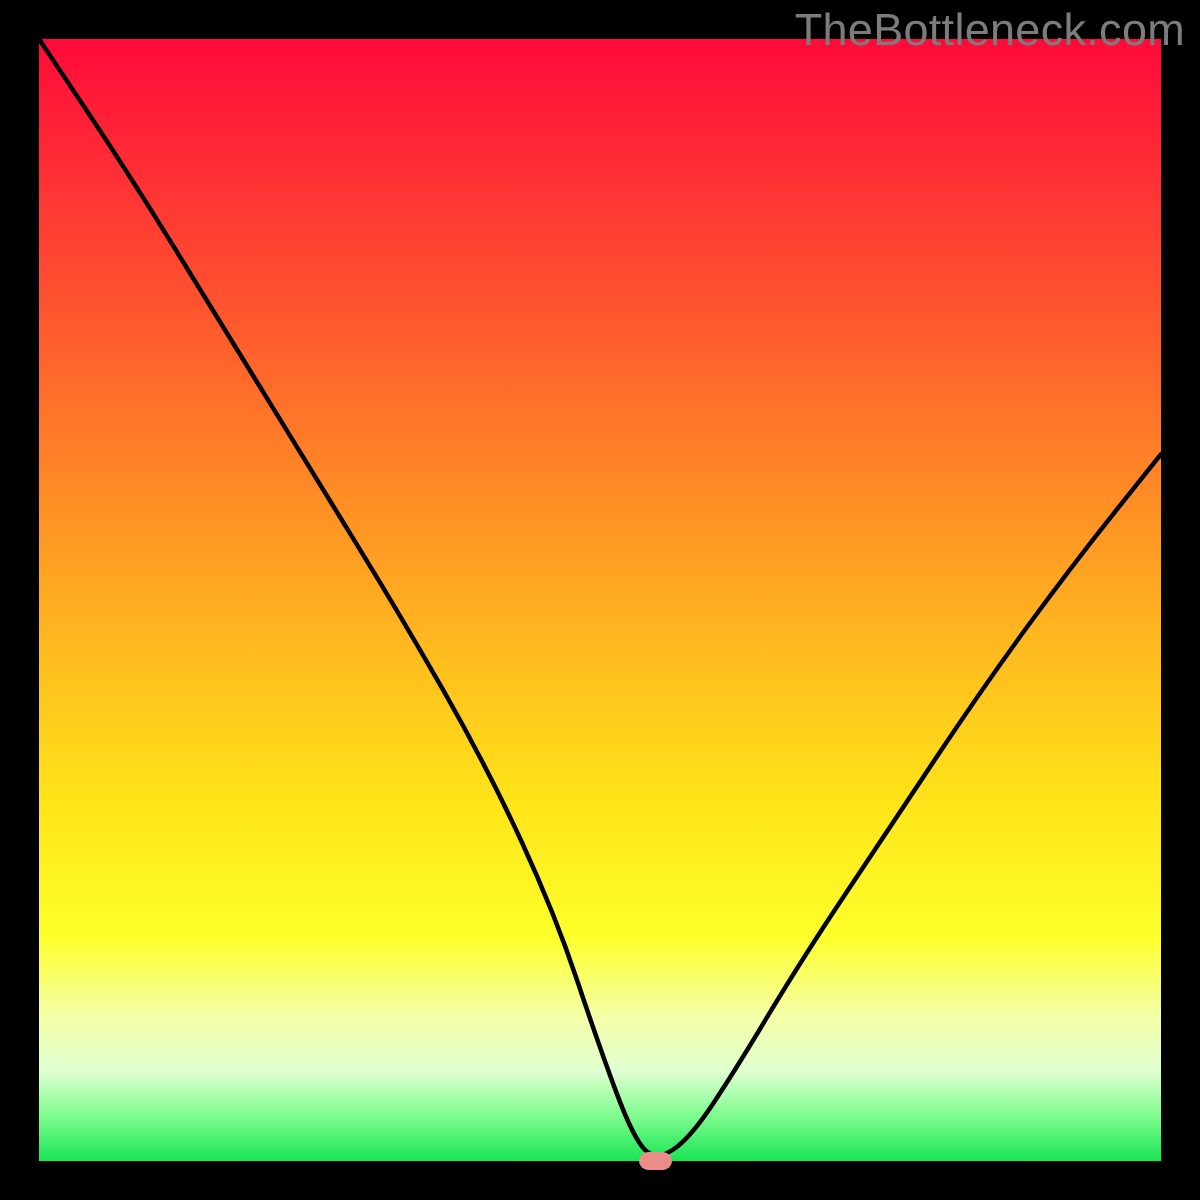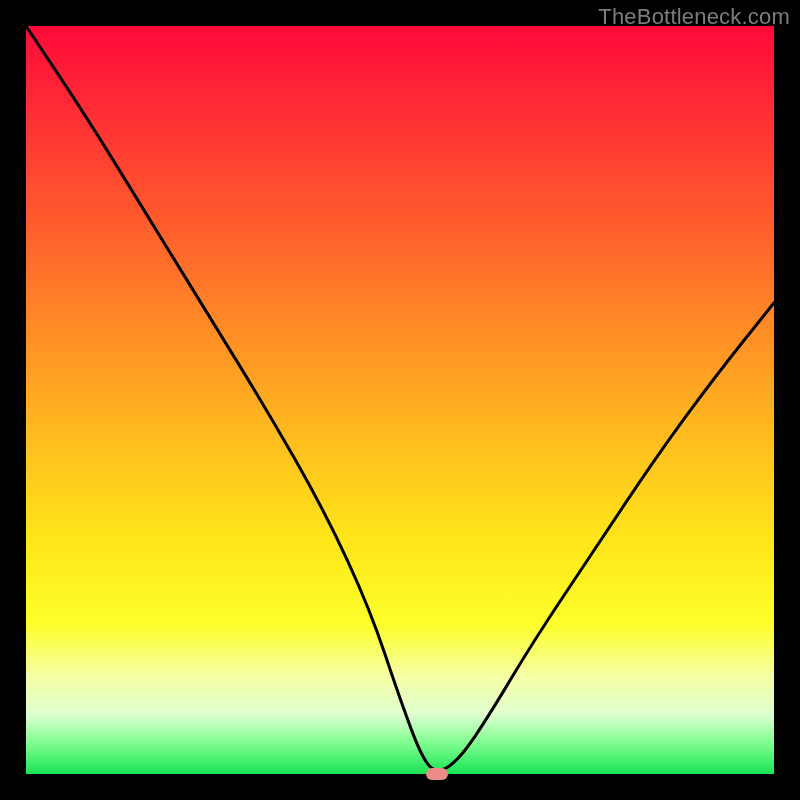--- a/index.html
+++ b/index.html
@@ -49,21 +49,21 @@
     width: 22px;
     height: 12px;
     border-radius: 6px;
     background: #e98d86;
   }
   .watermark {
     position: absolute;
     top: 4px;
     right: 10px;
     color: #7c7c7c;
-    font-size: 22px;
+    font-size: 30px;
     font-weight: 500;
     letter-spacing: 0.2px;
     user-select: none;
   }
 </style>
 </head>
 <body>
 
 <div class="frame">
   <div class="plot-area">

